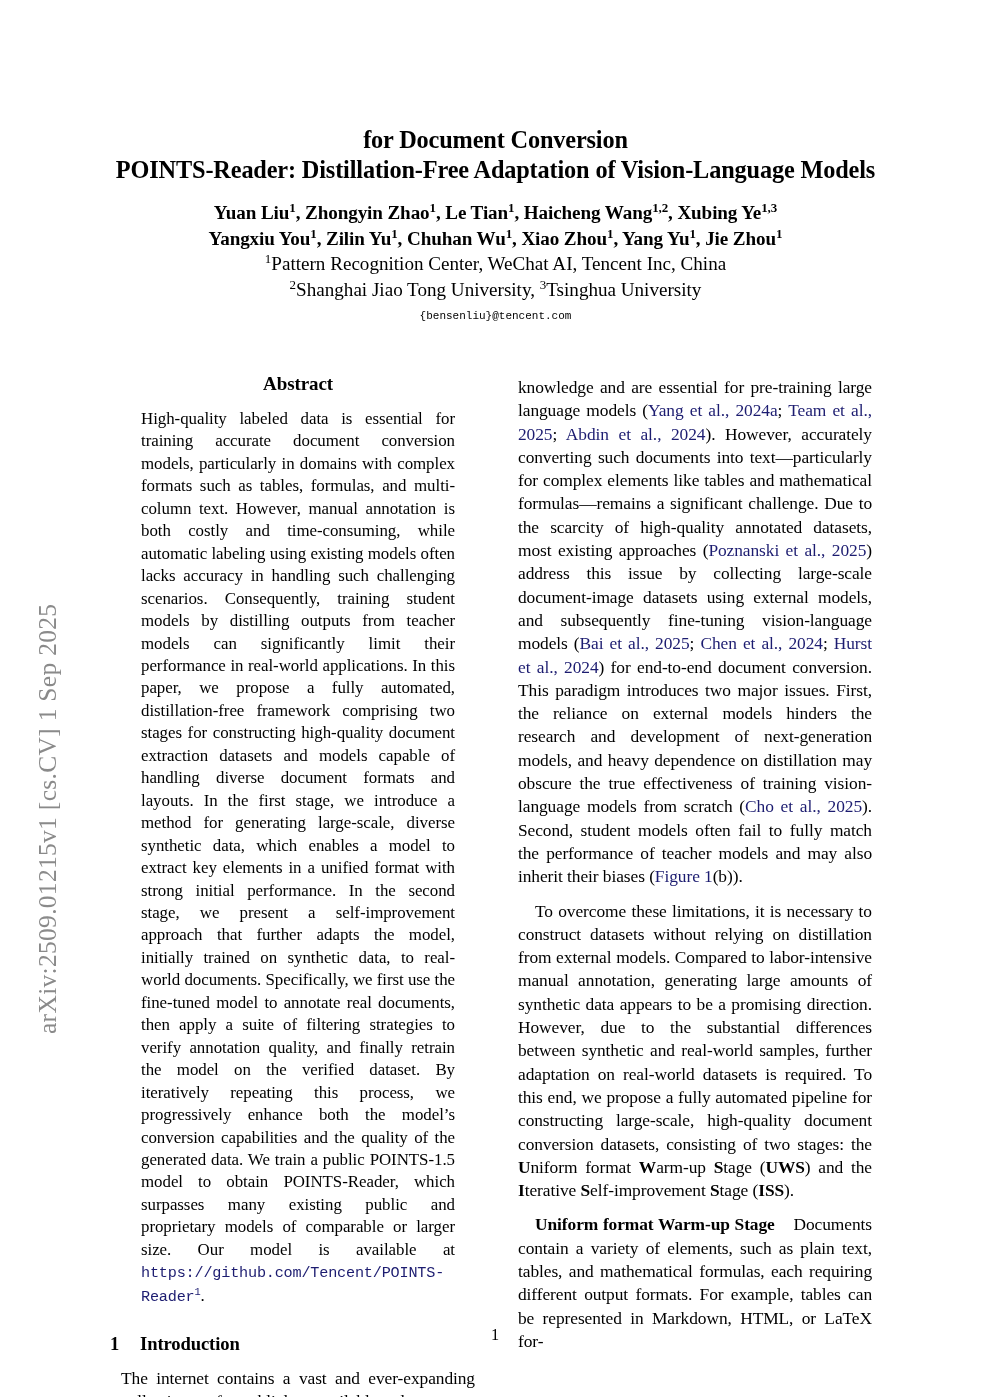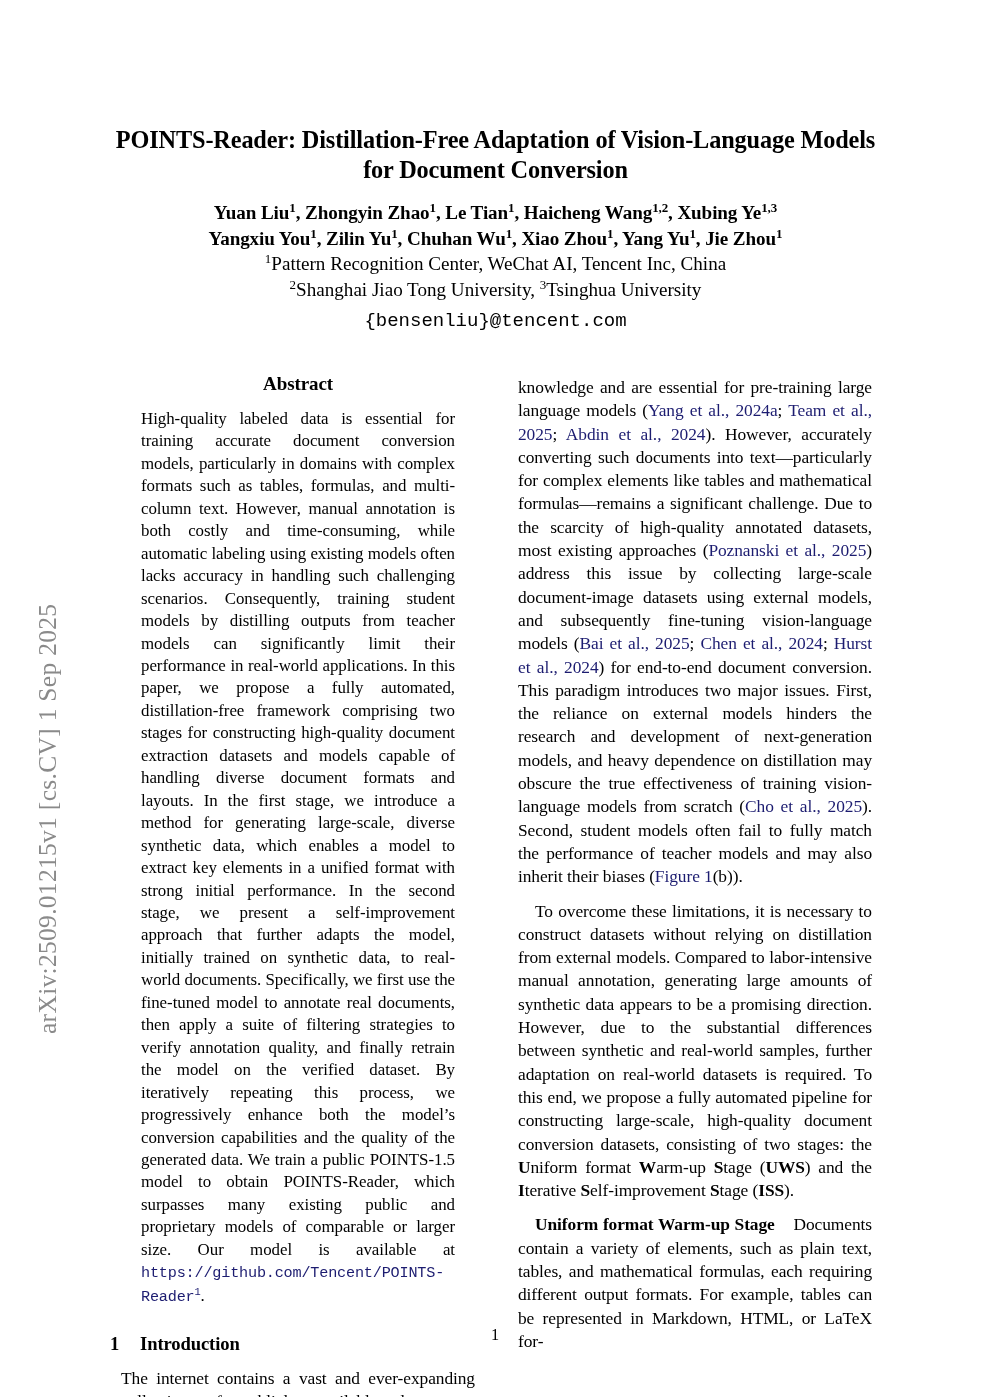--- a/index.html
+++ b/index.html
@@ -77,21 +77,21 @@
   }
   .affil-line {
     font-size: 19.1px;
     font-weight: normal;
     line-height: 25.6px;
   }
   sup { font-size: 0.68em; vertical-align: super; line-height: 0; }
   #email-line {
     margin-top: 8px;
     font-family: "Liberation Mono", monospace;
-    font-size: 19px;
+    font-size: 11px;
     letter-spacing: 0px;
   }
 
   
   .col {
     position: absolute;
     top: 365px;
     width: 376px;
   }
   #col-left  { left: 110px; }
@@ -178,22 +178,22 @@
 <body>
 
 <div id="page">
 
   <div id="arxiv-stamp">
     <div class="stamp-text">arXiv:2509.01215v1  [cs.CV]  1 Sep 2025</div>
   </div>
 
   <div id="title-block">
     <div id="paper-title">
+      <span class="ln">for Document Conversion</span>
       <span class="ln">POINTS-Reader: Distillation-Free Adaptation of Vision-Language Models</span>
-      <span class="ln">for Document Conversion</span>
     </div>
   </div>
 
   <div id="author-block">
     <div class="author-line">Yuan Liu<sup>1</sup>, Zhongyin Zhao<sup>1</sup>, Le Tian<sup>1</sup>, Haicheng Wang<sup>1,2</sup>, Xubing Ye<sup>1,3</sup></div>
     <div class="author-line">Yangxiu You<sup>1</sup>, Zilin Yu<sup>1</sup>, Chuhan Wu<sup>1</sup>, Xiao Zhou<sup>1</sup>, Yang Yu<sup>1</sup>, Jie Zhou<sup>1</sup></div>
     <div class="affil-line"><sup>1</sup>Pattern Recognition Center, WeChat AI, Tencent Inc, China</div>
     <div class="affil-line"><sup>2</sup>Shanghai Jiao Tong University, <sup>3</sup>Tsinghua University</div>
     <div id="email-line">{bensenliu}@tencent.com</div>
   </div>

